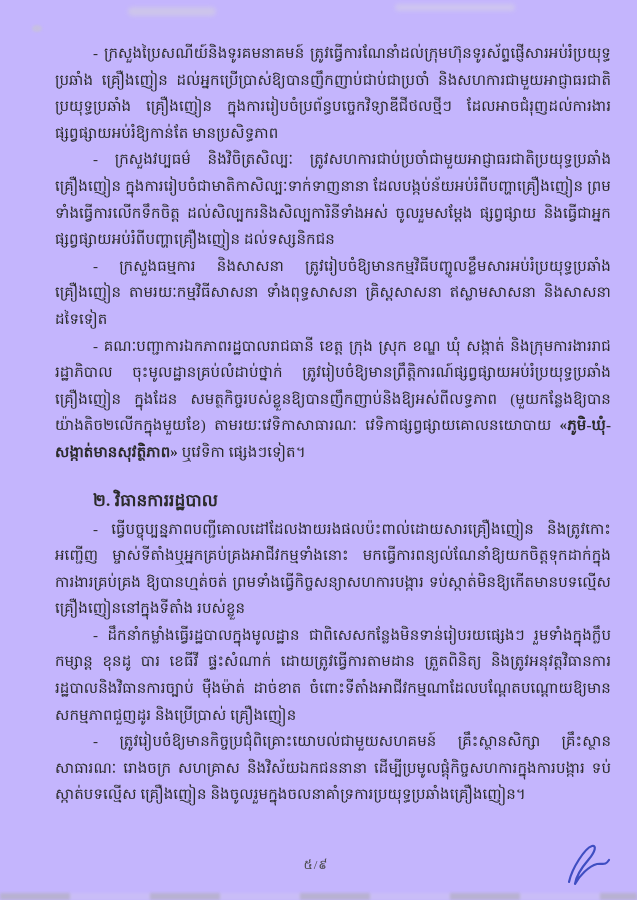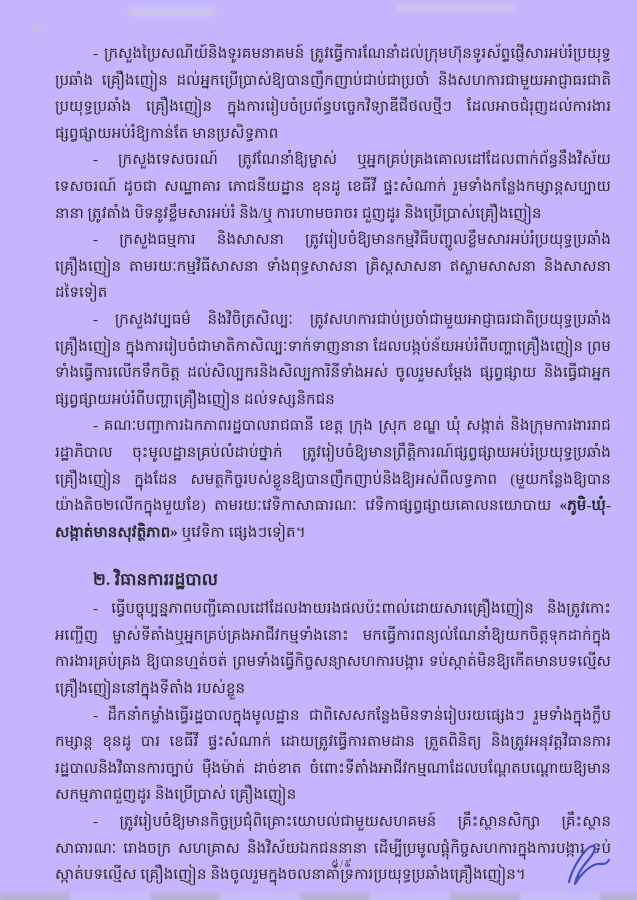--- a/index.html
+++ b/index.html
@@ -31,25 +31,25 @@
   .content p.heading {
     font-weight: bold;
     font-size: 17px;
     text-align: left;
     line-height: 30px;
     margin-top: 20px;
   }
   .slogan-bold { font-weight: bold; }
   .footer-page-number {
     position: absolute;
-    left: 64px;
+    left: 38px;
     width: 556px;
     top: 856px;
     text-align: center;
-    font-size: 11px;
+    font-size: 13px;
     color: #4a4a4a;
     letter-spacing: 1px;
   }
   .signature {
     position: absolute;
     right: 22px;
     top: 838px;
     width: 56px;
     height: 58px;
   }
@@ -95,23 +95,22 @@
 <body>
 
 <div class="page">
 
   <div class="smudge-top-center"></div>
   <div class="smudge-top-center2"></div>
   <div class="smudge-top-left"></div>
 
   <div class="content">
     <p>- ក្រសួងប្រៃសណីយ៍និងទូរគមនាគមន៍ ត្រូវធ្វើការណែនាំដល់ក្រុមហ៊ុនទូរស័ព្ទផ្ញើសារអប់រំប្រយុទ្ធប្រឆាំង គ្រឿងញៀន ដល់អ្នកប្រើប្រាស់ឱ្យបានញឹកញាប់ជាប់ជាប្រចាំ និងសហការជាមួយអាជ្ញាធរជាតិប្រយុទ្ធប្រឆាំង គ្រឿងញៀន ក្នុងការរៀបចំប្រព័ន្ធបច្ចេកវិទ្យាឌីជីថលថ្មីៗ ដែលអាចជំរុញដល់ការងារផ្សព្វផ្សាយអប់រំឱ្យកាន់តែ មានប្រសិទ្ធភាព</p>
-    <p>- ក្រសួងទេសចរណ៍ ត្រូវណែនាំឱ្យម្ចាស់ ឬអ្នកគ្រប់គ្រងគោលដៅដែលពាក់ព័ន្ធនឹងវិស័យទេសចរណ៍ ដូចជា សណ្ឋាគារ ភោជនីយដ្ឋាន ខុនដូ ខេធីវី ផ្ទះសំណាក់ រួមទាំងកន្លែងកម្សាន្តសប្បាយនានា ត្រូវតាំង បិទនូវខ្លឹមសារអប់រំ និង/ឬ ការហាមចរាចរ ជួញដូរ និងប្រើប្រាស់គ្រឿងញៀន</p>
+    <p>- ក្រសួងវប្បធម៌ និងវិចិត្រសិល្បៈ ត្រូវសហការជាប់ប្រចាំជាមួយអាជ្ញាធរជាតិប្រយុទ្ធប្រឆាំងគ្រឿងញៀន ក្នុងការរៀបចំជាមាតិកាសិល្បៈទាក់ទាញនានា ដែលបង្កប់ន័យអប់រំពីបញ្ហាគ្រឿងញៀន ព្រមទាំងធ្វើការលើកទឹកចិត្ត ដល់សិល្បករនិងសិល្បការិនីទាំងអស់ ចូលរួមសម្តែង ផ្សព្វផ្សាយ និងធ្វើជាអ្នកផ្សព្វផ្សាយអប់រំពីបញ្ហាគ្រឿងញៀន ដល់ទស្សនិកជន</p>
     <p>- ក្រសួងធម្មការ និងសាសនា ត្រូវរៀបចំឱ្យមានកម្មវិធីបញ្ចូលខ្លឹមសារអប់រំប្រយុទ្ធប្រឆាំងគ្រឿងញៀន តាមរយៈកម្មវិធីសាសនា ទាំងពុទ្ធសាសនា គ្រិស្តសាសនា ឥស្លាមសាសនា និងសាសនាដទៃទៀត</p>
-    <p>- ក្រសួងវប្បធម៌ និងវិចិត្រសិល្បៈ ត្រូវសហការជាប់ប្រចាំជាមួយអាជ្ញាធរជាតិប្រយុទ្ធប្រឆាំងគ្រឿងញៀន ក្នុងការរៀបចំជាមាតិកាសិល្បៈទាក់ទាញនានា ដែលបង្កប់ន័យអប់រំពីបញ្ហាគ្រឿងញៀន ព្រមទាំងធ្វើការលើកទឹកចិត្ត ដល់សិល្បករនិងសិល្បការិនីទាំងអស់ ចូលរួមសម្តែង ផ្សព្វផ្សាយ និងធ្វើជាអ្នកផ្សព្វផ្សាយអប់រំពីបញ្ហាគ្រឿងញៀន ដល់ទស្សនិកជន</p>
     <p>
       <span>- គណៈបញ្ជាការឯកភាពរដ្ឋបាលរាជធានី ខេត្ត ក្រុង ស្រុក ខណ្ឌ ឃុំ សង្កាត់ និងក្រុមការងាររាជរដ្ឋាភិបាល ចុះមូលដ្ឋានគ្រប់លំដាប់ថ្នាក់ ត្រូវរៀបចំឱ្យមានព្រឹត្តិការណ៍ផ្សព្វផ្សាយអប់រំប្រយុទ្ធប្រឆាំងគ្រឿងញៀន ក្នុងដែន សមត្ថកិច្ចរបស់ខ្លួនឱ្យបានញឹកញាប់និងឱ្យអស់ពីលទ្ធភាព (មួយកន្លែងឱ្យបានយ៉ាងតិច២លើកក្នុងមួយខែ) តាមរយៈវេទិកាសាធារណៈ វេទិកាផ្សព្វផ្សាយគោលនយោបាយ </span><span class="slogan-bold">«ភូមិ-ឃុំ-សង្កាត់មានសុវត្ថិភាព»</span><span> ឬវេទិកា ផ្សេងៗទៀត។</span>
     </p>
     <p class="heading">២. វិធានការរដ្ឋបាល</p>
     <p>- ធ្វើបច្ចុប្បន្នភាពបញ្ជីគោលដៅដែលងាយរងផលប៉ះពាល់ដោយសារគ្រឿងញៀន និងត្រូវកោះអញ្ជើញ ម្ចាស់ទីតាំងឬអ្នកគ្រប់គ្រងអាជីវកម្មទាំងនោះ មកធ្វើការពន្យល់ណែនាំឱ្យយកចិត្តទុកដាក់ក្នុងការងារគ្រប់គ្រង ឱ្យបានហ្មត់ចត់ ព្រមទាំងធ្វើកិច្ចសន្យាសហការបង្ការ ទប់ស្កាត់មិនឱ្យកើតមានបទល្មើសគ្រឿងញៀននៅក្នុងទីតាំង របស់ខ្លួន</p>
     <p>- ដឹកនាំកម្លាំងធ្វើរដ្ឋបាលក្នុងមូលដ្ឋាន ជាពិសេសកន្លែងមិនទាន់រៀបរយផ្សេងៗ រួមទាំងក្នុងក្លឹបកម្សាន្ត ខុនដូ បារ ខេធីវី ផ្ទះសំណាក់ ដោយត្រូវធ្វើការតាមដាន ត្រួតពិនិត្យ និងត្រូវអនុវត្តវិធានការរដ្ឋបាលនិងវិធានការច្បាប់ ម៉ឺងម៉ាត់ ដាច់ខាត ចំពោះទីតាំងអាជីវកម្មណាដែលបណ្តែតបណ្តោយឱ្យមានសកម្មភាពជួញដូរ និងប្រើប្រាស់ គ្រឿងញៀន</p>
     <p>- ត្រូវរៀបចំឱ្យមានកិច្ចប្រជុំពិគ្រោះយោបល់ជាមួយសហគមន៍ គ្រឹះស្ថានសិក្សា គ្រឹះស្ថានសាធារណៈ រោងចក្រ សហគ្រាស និងវិស័យឯកជននានា ដើម្បីប្រមូលផ្តុំកិច្ចសហការក្នុងការបង្ការ ទប់ស្កាត់បទល្មើស គ្រឿងញៀន និងចូលរួមក្នុងចលនាគាំទ្រការប្រយុទ្ធប្រឆាំងគ្រឿងញៀន។</p>
   </div>
 
   <div class="footer-page-number">៥/៩</div>

